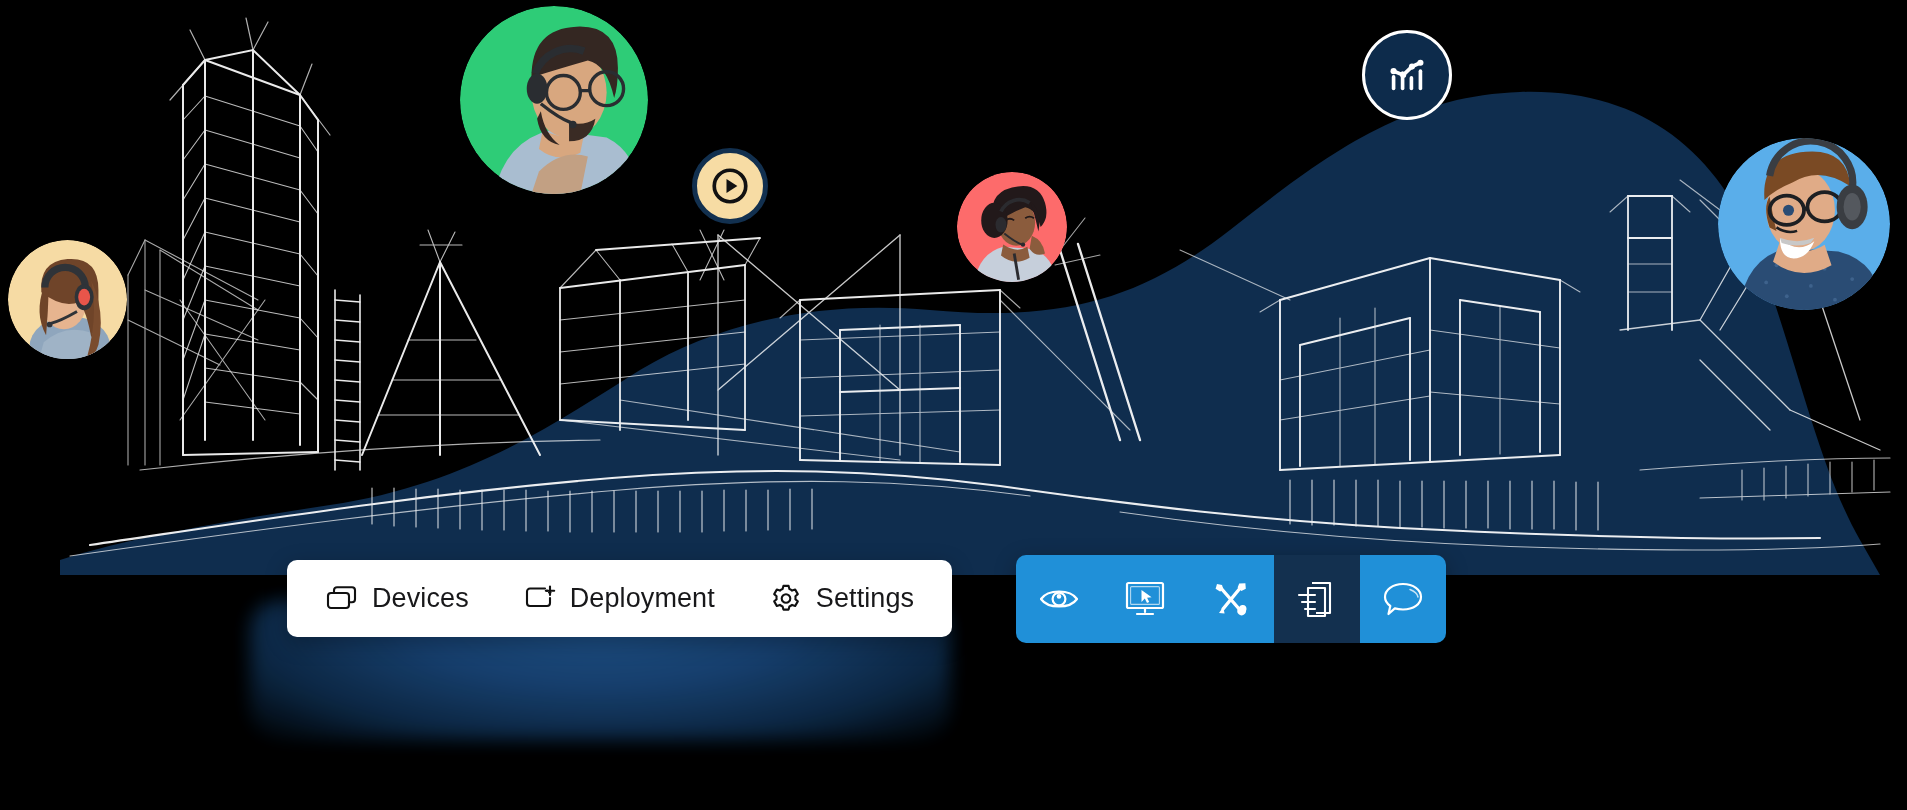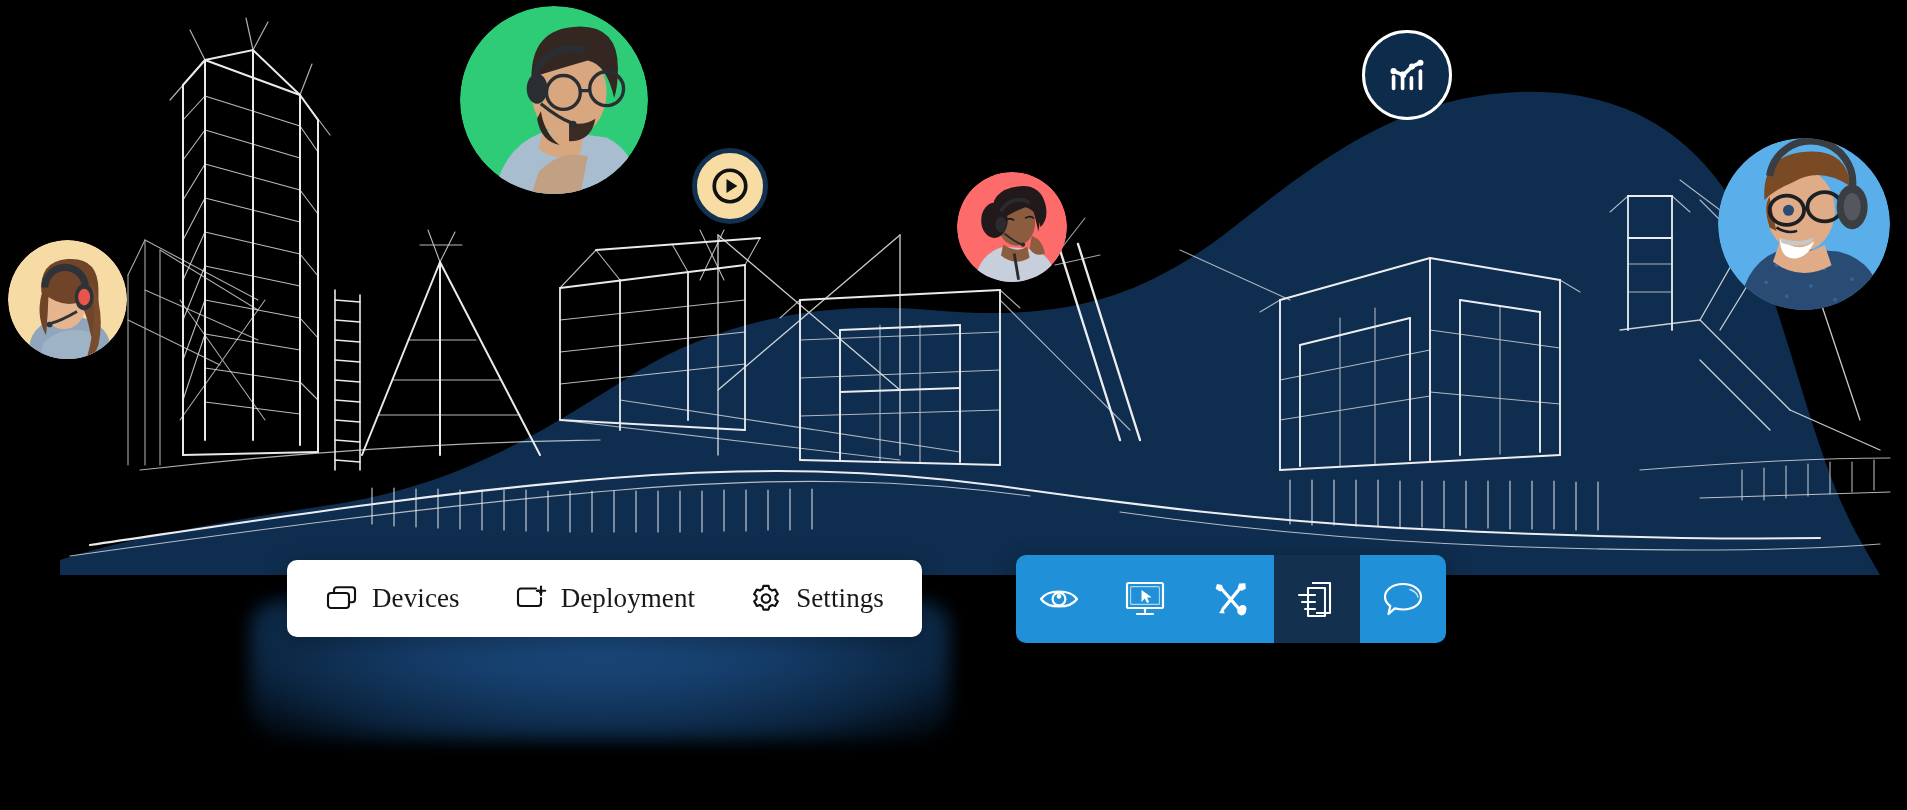--- a/index.html
+++ b/index.html
@@ -104,21 +104,21 @@
     align-items: center;
     gap: 13px;
     margin-right: 54px;
     cursor: pointer;
     white-space: nowrap;
   }
   .menu-item:last-child { margin-right: 0; }
   .menu-item .label {
     font-size: 27px;
     color: #18181a;
-    font-family: Liberation Serif, serif;
+    font-family: Liberation Sans, sans-serif;
     letter-spacing: .1px;
   }
   .menu-item .ico {
     width: 34px;
     height: 30px;
     display: block;
     flex: 0 0 auto;
   }
 
   

